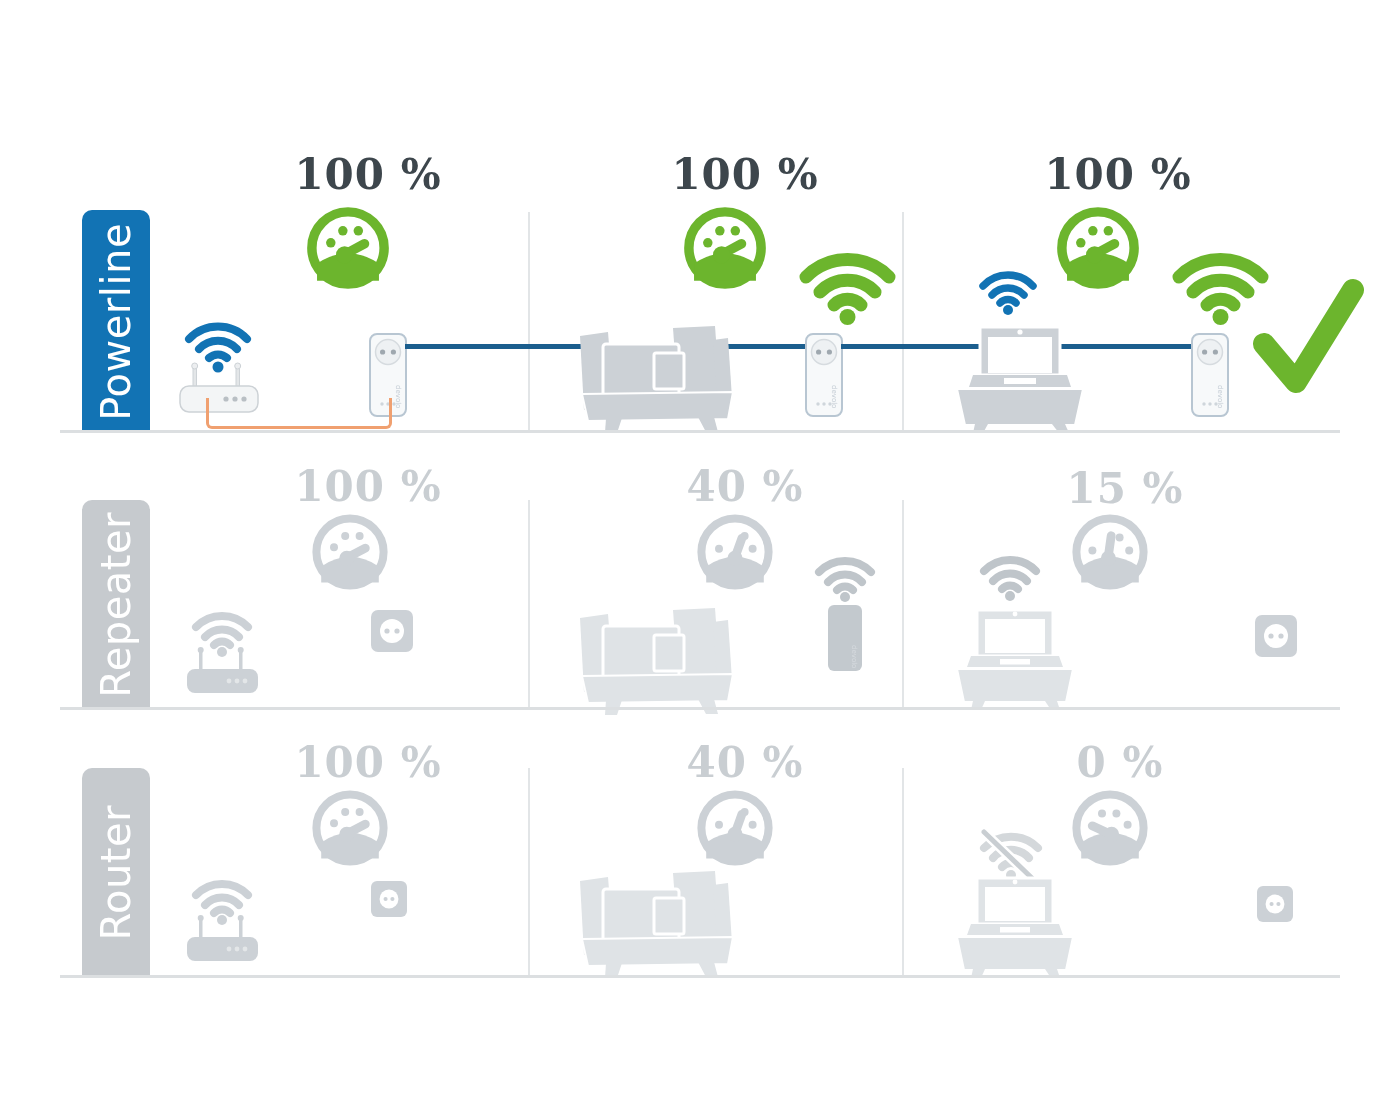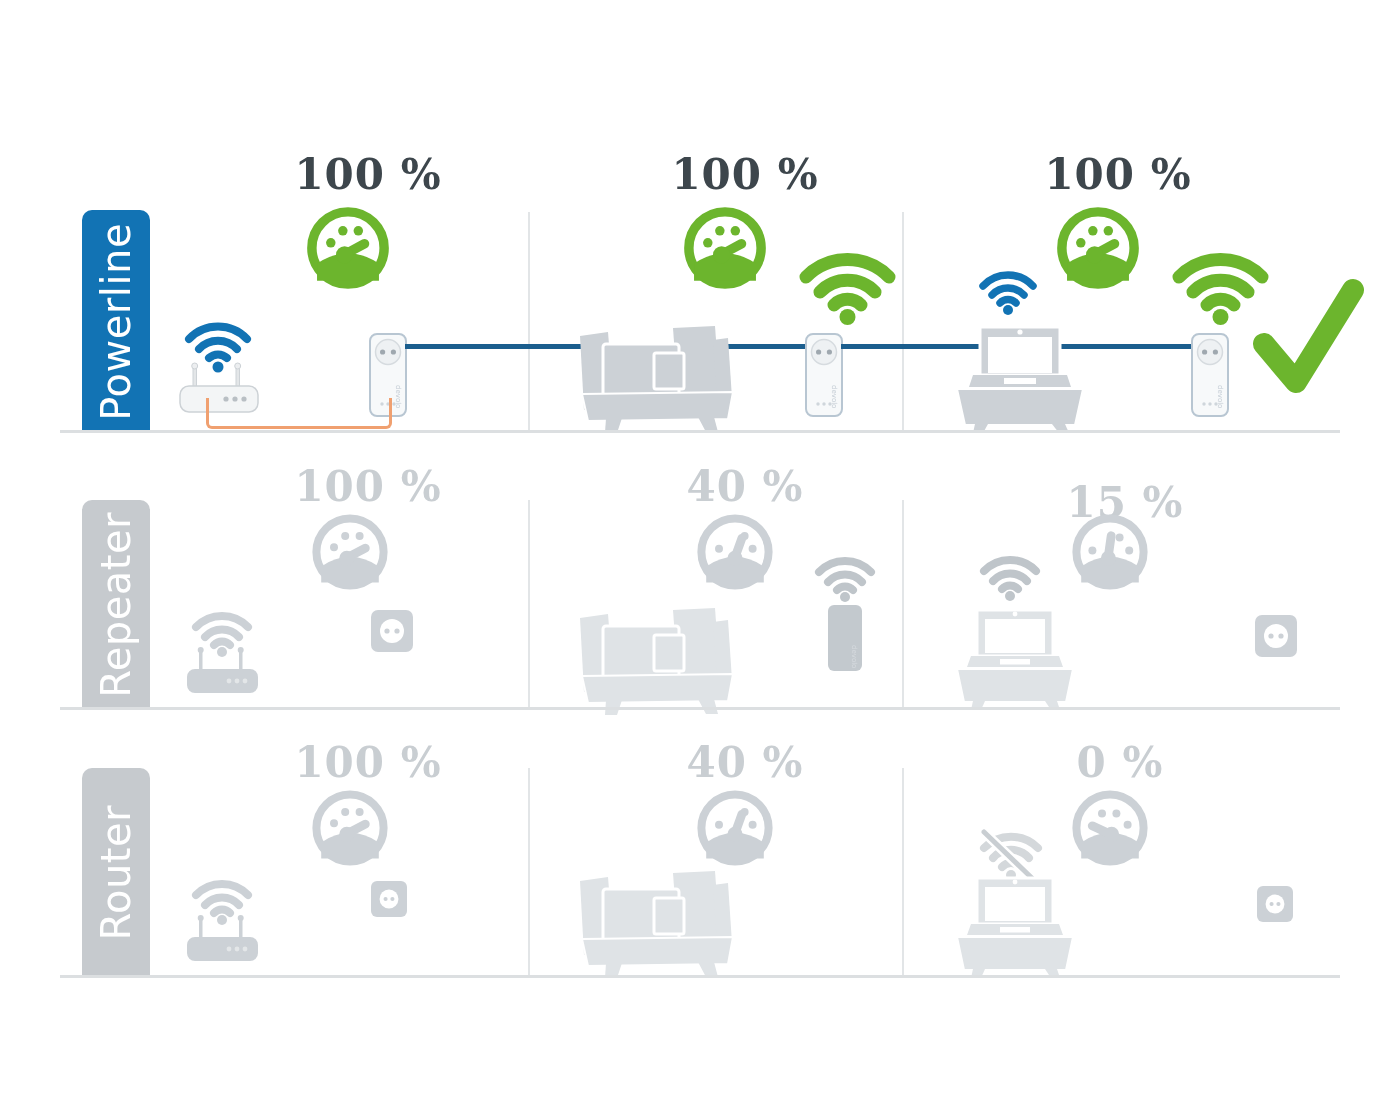--- a/index.html
+++ b/index.html
@@ -389,21 +389,21 @@
       </svg>
     </div>
 
     <div class="ico" style="left:768px; top:145px;">
       <svg width="34" height="66" viewBox="0 0 34 66">
         <rect x="0" y="0" width="34" height="66" rx="6" fill="#c3c9ce"></rect>
         <text x="24" y="40" fill="#d7dbdf" font-size="7" font-family="DejaVu Sans, sans-serif" transform="rotate(90 24 40)">devolo</text>
       </svg>
     </div>
 
-    <div class="pct muted" style="left:985px; top:18px; width:160px;">15 %</div>
+    <div class="pct muted" style="left:985px; top:4px; width:160px;">15 %</div>
 
     <div class="ico" style="left:1010px; top:52px;">
       <svg width="80" height="80" viewBox="0 0 100 100">
         <circle cx="50" cy="50" r="42" fill="none" stroke="#ccd1d6" stroke-width="10"></circle>
         <path d="M 14 68 Q 50 44 86 68 L 86 88 L 14 88 Z" fill="#ccd1d6"></path>
         <circle cx="28" cy="48" r="5" fill="#ccd1d6"></circle>
         <circle cx="62" cy="32" r="5" fill="#ccd1d6"></circle>
         <circle cx="74" cy="48" r="5" fill="#ccd1d6"></circle>
         <g transform="rotate(8 48 58)">
           <rect x="42" y="24" width="11" height="36" rx="5.5" fill="#ccd1d6"></rect>

